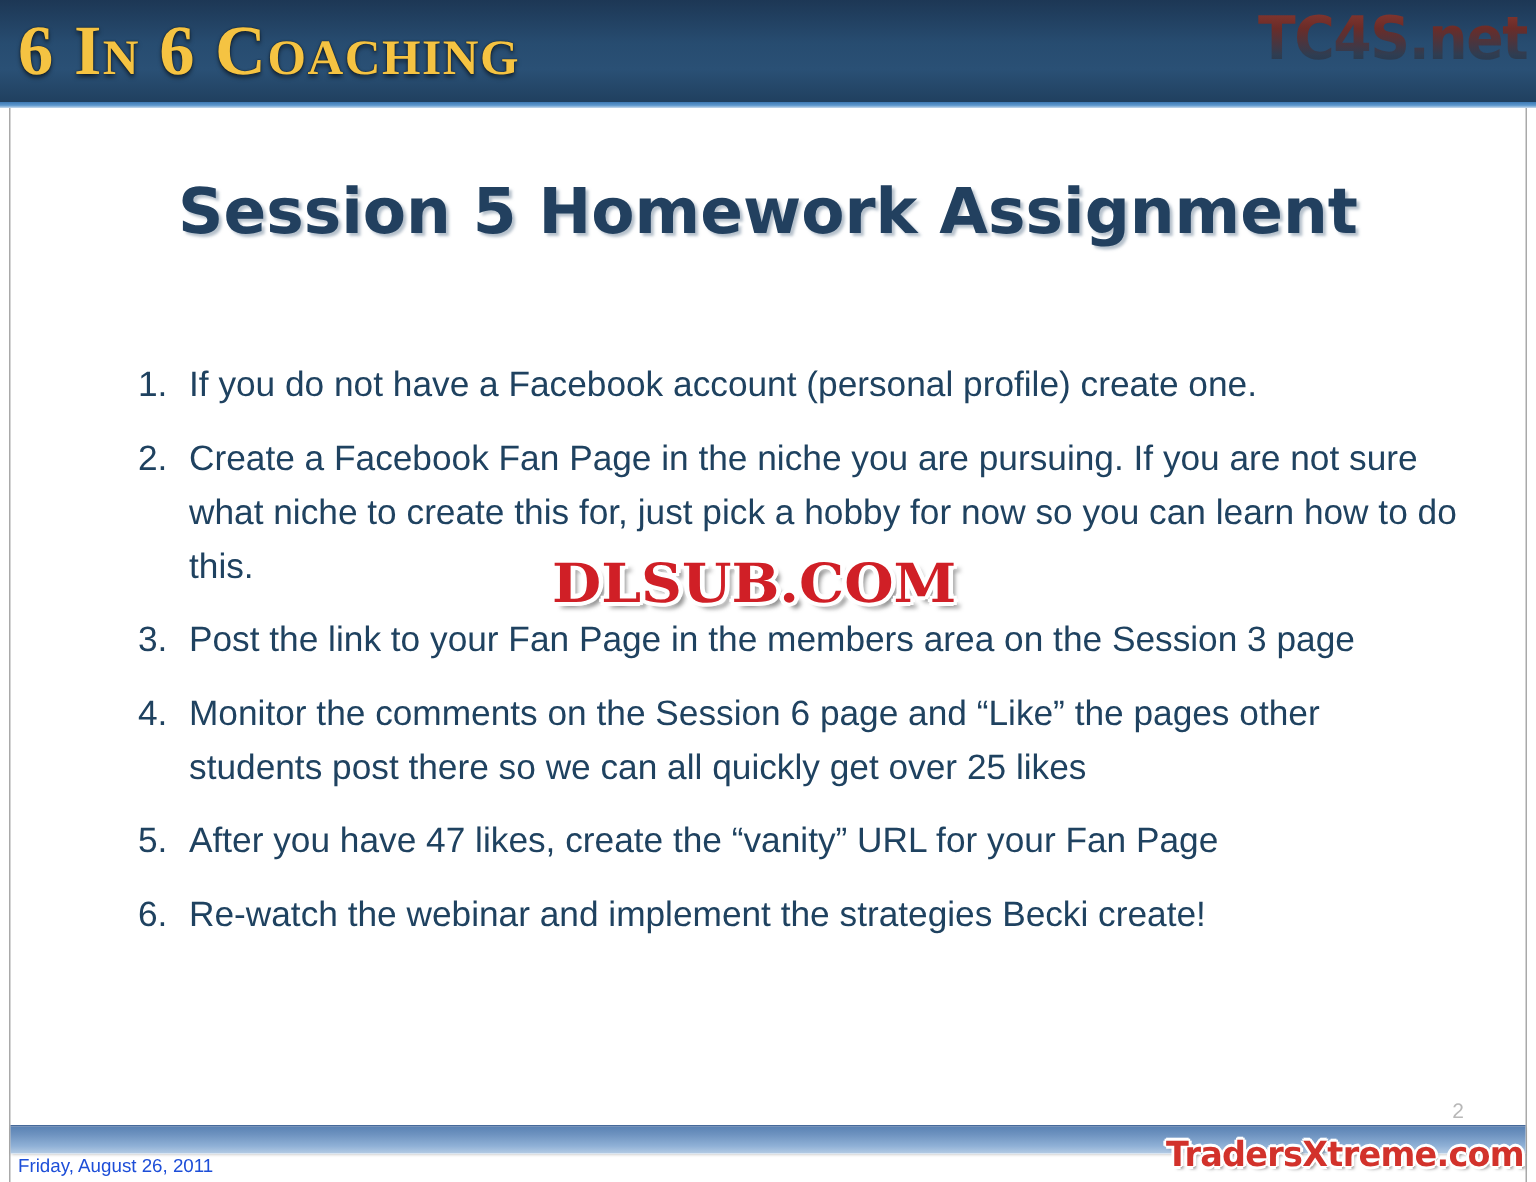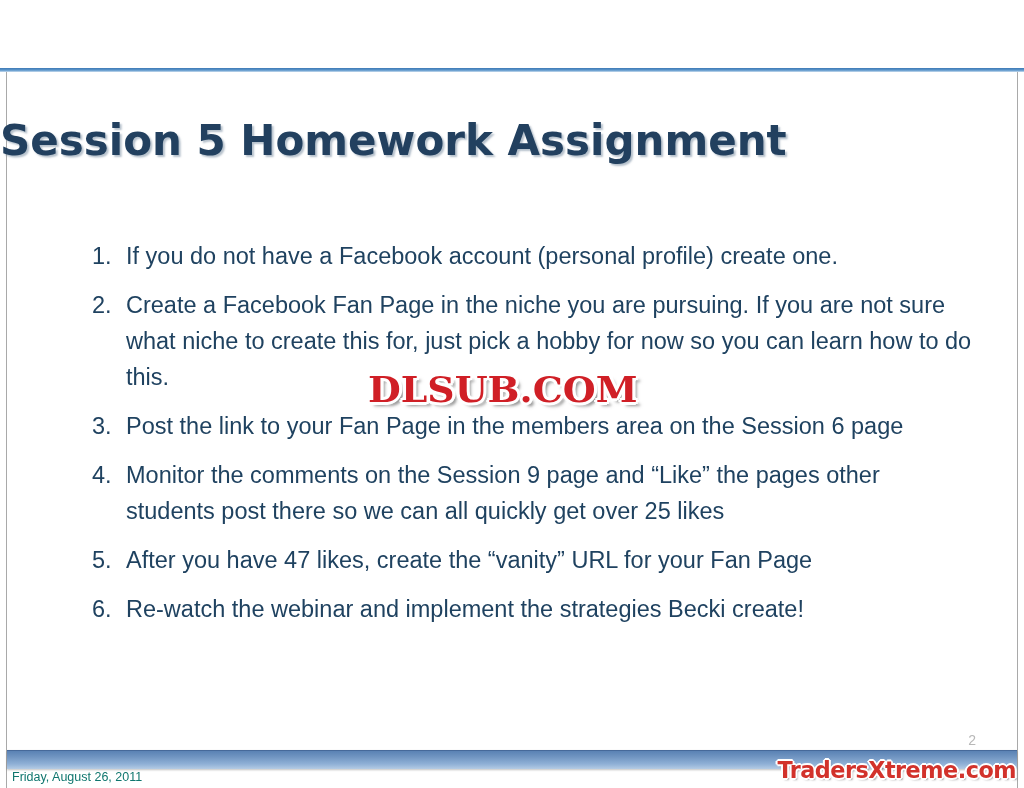--- a/index.html
+++ b/index.html
@@ -88,21 +88,21 @@
     transform: scaleX(0.92);
     transform-origin: right top;
   }
 
   
   .slide-title {
     position: absolute;
     left: 0;
     top: 116px;
     width: 1024px;
-    text-align: left;
+    text-align: center;
     font-family: "DejaVu Sans", sans-serif;
     font-size: 42px;
     font-weight: 700;
     color: #22405f;
     letter-spacing: 0px;
     text-shadow: 2px 2px 2px rgba(120,140,160,0.55);
   }
 
   
   .body-list {
@@ -181,21 +181,21 @@
     border-top: 1px solid #46699a;
     box-shadow: 0 1px 2px rgba(0,0,0,0.25);
     box-sizing: border-box;
   }
   .footer-date {
     position: absolute;
     left: 12px;
     top: 770px;
     font-family: "Liberation Sans", sans-serif;
     font-size: 12.5px;
-    color: #0f766e;
+    color: #1d4ed8;
   }
   .footer-logo {
     position: absolute;
     right: 8px;
     top: 757px;
     font-family: "DejaVu Sans", sans-serif;
     font-size: 23px;
     font-weight: 700;
     letter-spacing: -0.5px;
     line-height: 27px;
@@ -216,40 +216,44 @@
   }
 </style>
 </head>
 <body>
 
 <div class="slide">
 
   <div class="page-border-left"></div>
   <div class="page-border-right"></div>
 
+  <div class="header">
+    <div class="brand-title">6 In 6 Coaching</div>
+    <div class="brand-site">TC4S.net</div>
+  </div>
   <div class="header-underline"></div>
 
   <div class="slide-title">Session 5 Homework Assignment</div>
 
   <ol class="body-list">
     <li class="li">
       <span class="li-num">1.</span>
       <span class="li-text">If you do not have a Facebook account (personal profile) create one.</span>
     </li>
     <li class="li">
       <span class="li-num">2.</span>
       <span class="li-text">Create a Facebook Fan Page in the niche you are pursuing.  If you are not sure what niche to create this for, just pick a hobby for now so you can learn how to do this.</span>
     </li>
     <li class="li">
       <span class="li-num">3.</span>
-      <span class="li-text">Post the link to your Fan Page in the members area on the Session 6 page</span>
+      <span class="li-text">Post the link to your Fan Page in the members area on the Session 3 page</span>
     </li>
     <li class="li">
       <span class="li-num">4.</span>
-      <span class="li-text">Monitor the comments on the Session 9 page and “Like” the pages other students post there so we can all quickly get over 25 likes</span>
+      <span class="li-text">Monitor the comments on the Session 6 page and “Like” the pages other students post there so we can all quickly get over 25 likes</span>
     </li>
     <li class="li">
       <span class="li-num">5.</span>
       <span class="li-text">After you have 47 likes, create the “vanity” URL for your Fan Page</span>
     </li>
     <li class="li">
       <span class="li-num">6.</span>
       <span class="li-text">Re-watch the webinar and implement the strategies Becki create!</span>
     </li>
   </ol>

